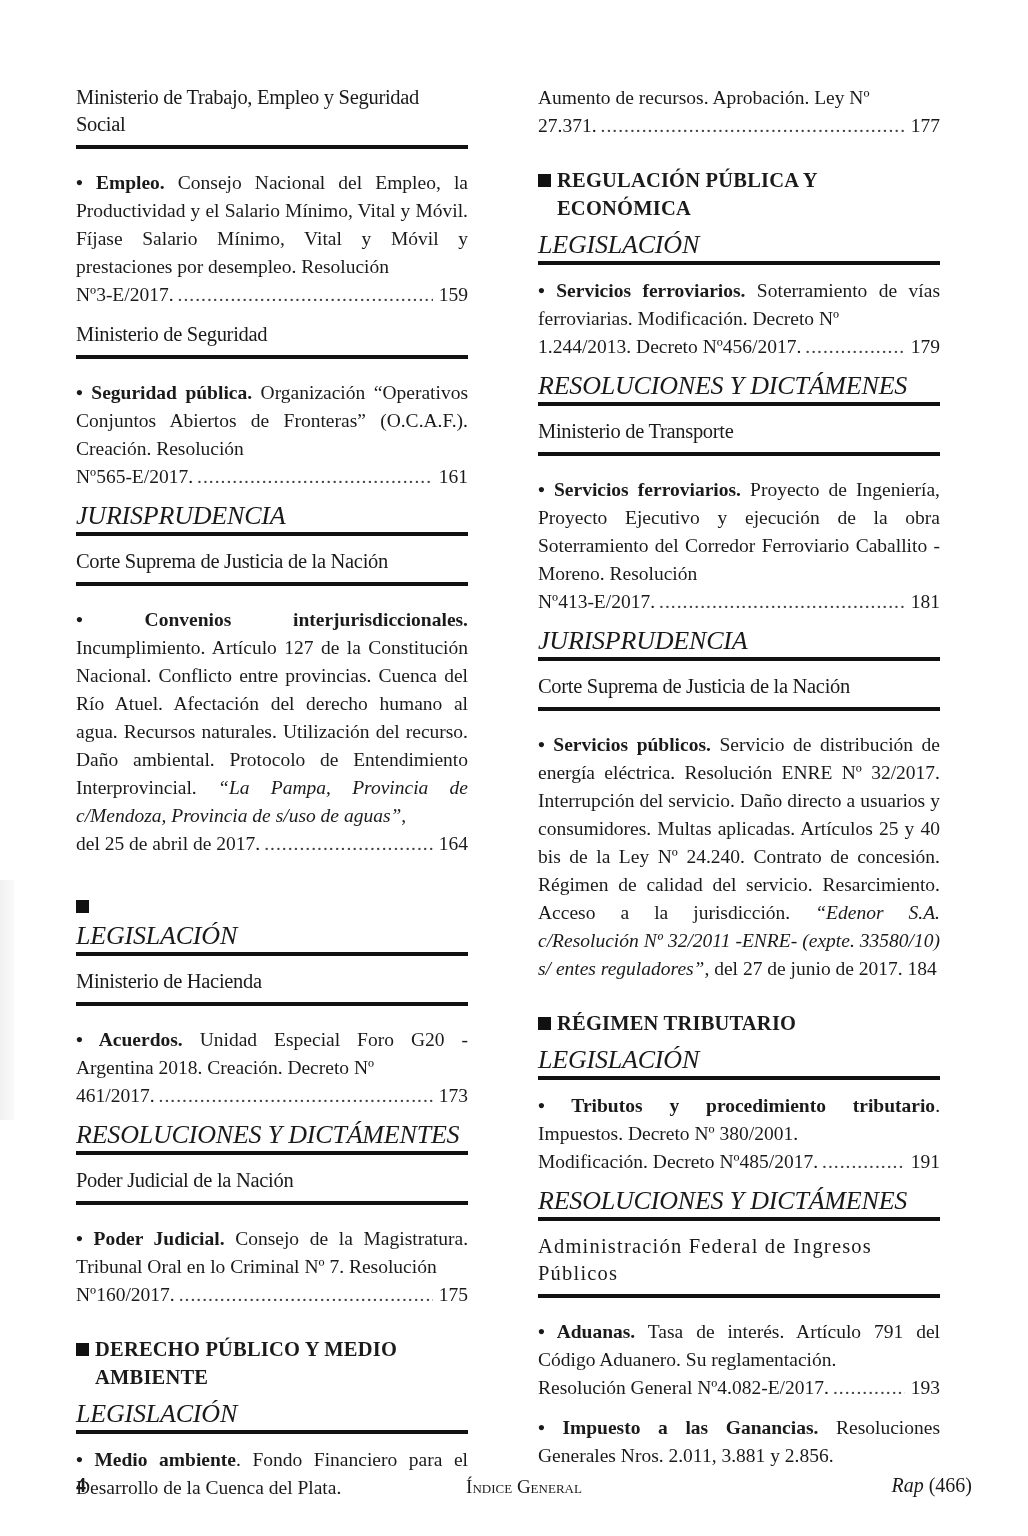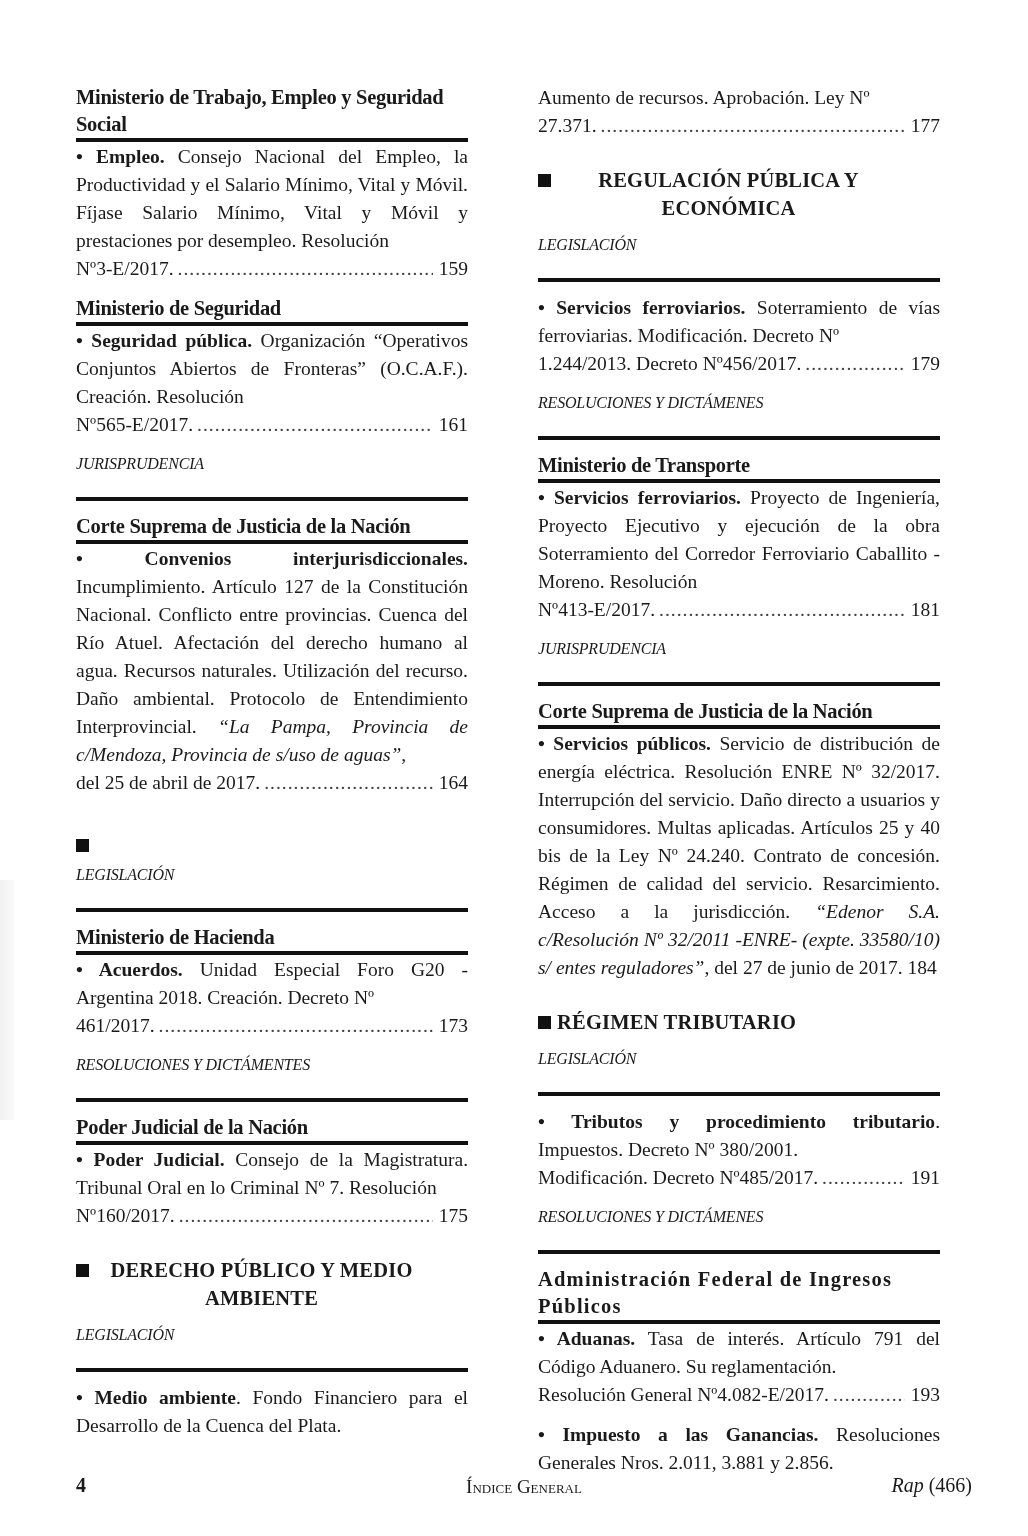--- a/index.html
+++ b/index.html
@@ -7,34 +7,34 @@
     width: 1028px; height: 1536px; background: #ffffff; position: relative; overflow: hidden;
     font-family: "Liberation Serif", "DejaVu Serif", serif; color: #1a1a1a;
   }
   .page-edge { position: absolute; left: 0; top: 880px; width: 14px; height: 240px;
     background: linear-gradient(90deg, #f1f1f1, #fafafa); }
   .col { position: absolute; top: 84px; width: 392px; }
   .col-left { left: 76px; }
   .col-right { left: 538px; top: 84px; width: 402px; }
 
   .org-heading {
-    font-weight: bold; font-size: 20.5px; line-height: 27px; margin: 0 0 1px 0;
-    padding-bottom: 0; border-bottom: 4px solid #111; letter-spacing: -0.3px;
+    font-weight: normal; font-size: 20.5px; line-height: 27px; margin: 0 0 20px 0;
+    padding-bottom: 7px; border-bottom: 4px solid #111; letter-spacing: -0.3px;
   }
   .org-heading.spaced { letter-spacing: 1.2px; }
   .kind-heading {
-    font-style: italic; font-size: 16px; line-height: 26px; margin: 0 0 12px 0;
-    padding-bottom: 20px; border-bottom: 4px solid #111; letter-spacing: -0.2px;
+    font-style: italic; font-size: 26px; line-height: 26px; margin: 0 0 12px 0;
+    padding-bottom: 3px; border-bottom: 4px solid #111; letter-spacing: -0.2px;
   }
   .section-heading {
     font-weight: bold; font-size: 20.5px; line-height: 28px; margin: 0 0 10px 0;
     display: flex; align-items: flex-start; letter-spacing: 0.2px;
   }
   .section-heading .sq { width: 13px; height: 13px; background: #111; margin: 8px 6px 0 0; flex: none; }
-  .section-heading .sec-text { padding-right: 40px; text-align: center; }
+  .section-heading .sec-text { padding-right: 40px; }
 
   .entry { font-size: 19.5px; line-height: 28px; margin: 0 0 12px 0; text-align: justify; }
   .entry .topic { font-weight: bold; margin-top: 45px; }
   .entry .case { font-style: italic; }
   .entry .lead-line { display: flex; align-items: baseline; }
   .entry .leader-tail { flex: 1; overflow: hidden; white-space: nowrap; margin: 0 6px 0 4px; letter-spacing: 1px; color: #444; }
   .entry .page-num { flex: none; min-width: 24px; text-align: right; }
 
   .spacer-lg { height: 22px; }
   .spacer-md { height: 14px; }

